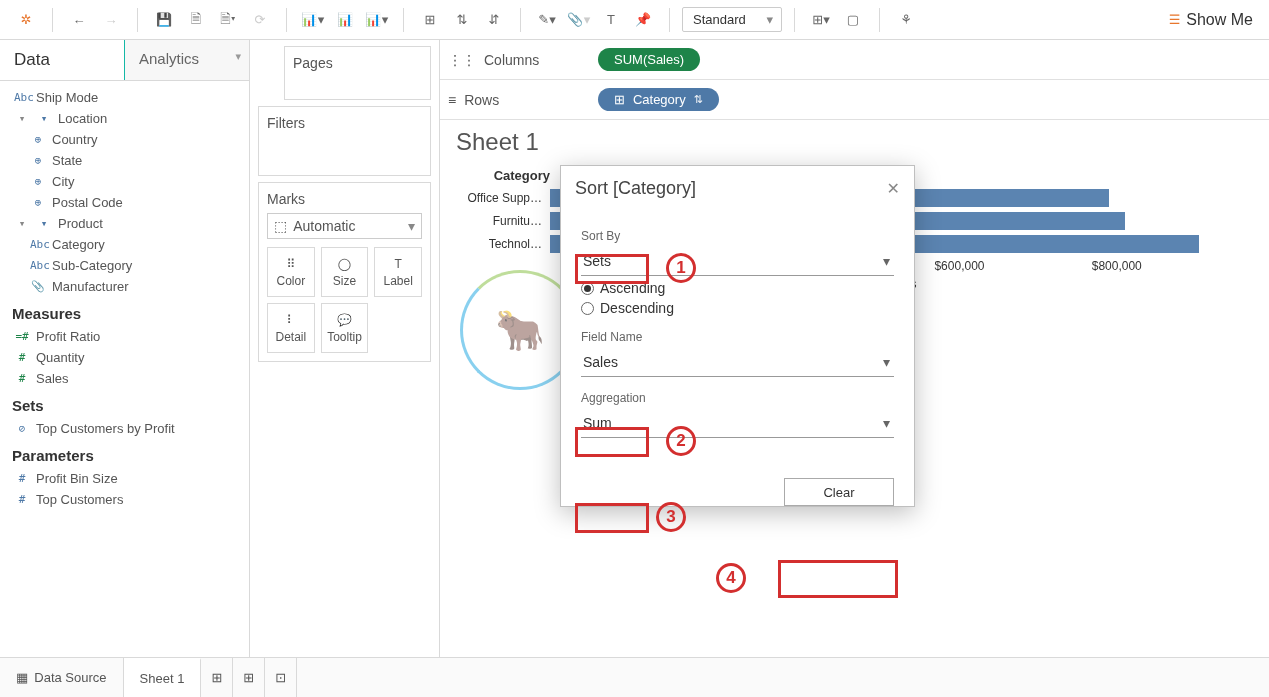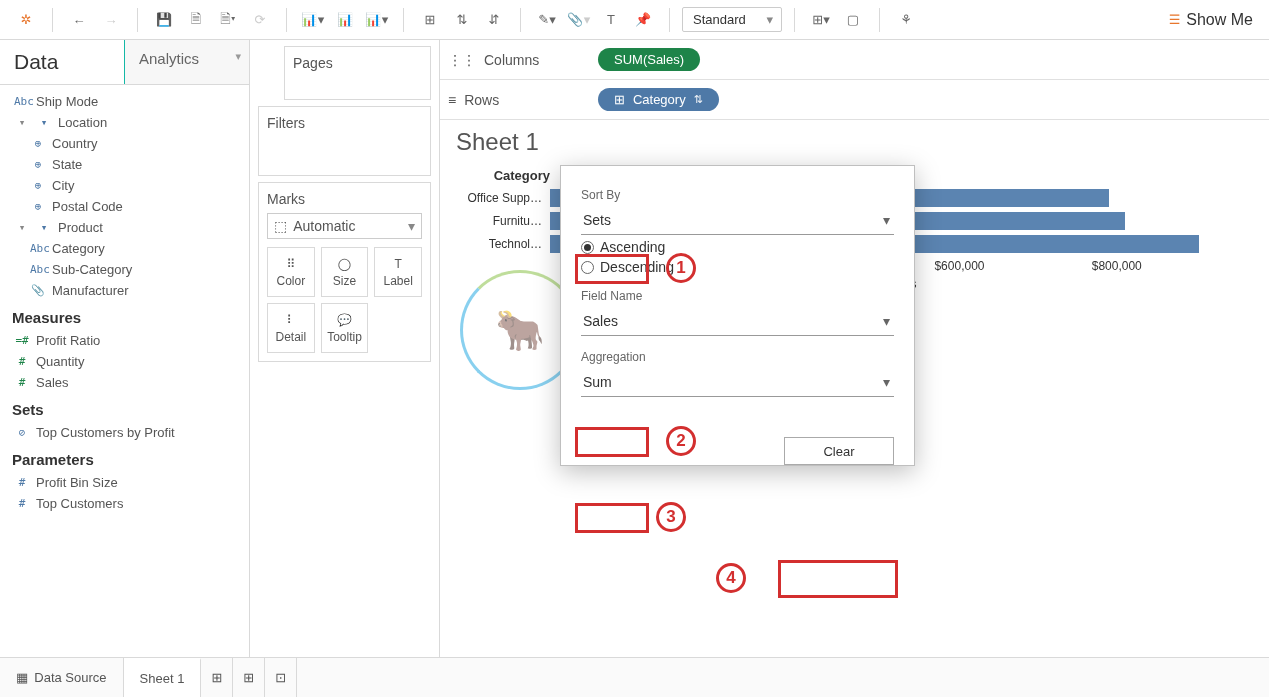--- a/index.html
+++ b/index.html
@@ -7,21 +7,21 @@
 .toolbar { height:40px; border-bottom:1px solid #d9d9d9; display:flex; align-items:center; padding:0 6px; gap:4px;}
 .tool-group{display:flex;align-items:center;gap:4px;padding:0 6px;}
 .tool-sep{width:1px;height:24px;background:#d9d9d9;margin:0 2px;}
 .tb-btn{width:28px;height:28px;display:flex;align-items:center;justify-content:center;color:#666;border:1px solid transparent;border-radius:2px;}
 .tb-sel{border:1px solid #ccc;padding:4px 24px 4px 10px;border-radius:2px;min-width:100px;position:relative;font-size:13px;}
 .tb-sel::after{content:"▾";position:absolute;right:8px;color:#888;}
 .showme{margin-left:auto;display:flex;align-items:center;gap:6px;padding:4px 10px;}
 .main{display:flex;height:calc(100% - 80px);}
 .left{width:250px;display:flex;flex-direction:column;border-right:1px solid #d9d9d9;}
 .data-tab-row{display:flex;border-bottom:1px solid #d9d9d9;}
-.data-tab{flex:1;padding:10px 14px;font-size:21px;}
+.data-tab{flex:1;padding:10px 14px;font-size:17px;}
 .data-tab.inactive{background:#f7f7f7;border-left:1px solid #14b8a6;font-size:15px;color:#666;position:relative;}
 .data-tab.inactive::after{content:"▾";position:absolute;right:8px;color:#999;font-size:11px;}
 .data-body{flex:1;overflow-y:auto;padding:6px 0 6px 0;position:relative;}
 .data-body::-webkit-scrollbar{width:14px;}
 .data-body::-webkit-scrollbar-thumb{background:#c8c8c8;}
 .data-body::-webkit-scrollbar-track{background:#efefef;}
 .field-row{display:flex;align-items:center;gap:6px;padding:3px 10px 3px 14px;color:#555;}
 .field-row.lv1{padding-left:14px}
 .field-row.lv2{padding-left:30px}
 .ico{width:16px;text-align:center;font-size:11px;color:#4e79a7;font-family:monospace;}
@@ -308,20 +308,24 @@
   <div class="wm-ring">
       <span>🐂</span>
     </div>
   <div class="wm-text">
       <div class="cn">小牛知识库</div>
       <div class="en">XIAO NIU ZHI SHI KU</div>
     </div>
 </div>
 
 <div class="dialog">
+  <div class="dialog-head">
+    <span>Sort [Category]</span>
+    <span class="close-x">✕</span>
+  </div>
   <div class="dlg-body">
     <div class="dlg-label">Sort By</div>
     <div class="dlg-sel">
         <span>Sets</span>
       </div>
 
     <div class="radio-row">
         <span class="radio checked"></span>
         <span>Ascending</span>
       </div>

